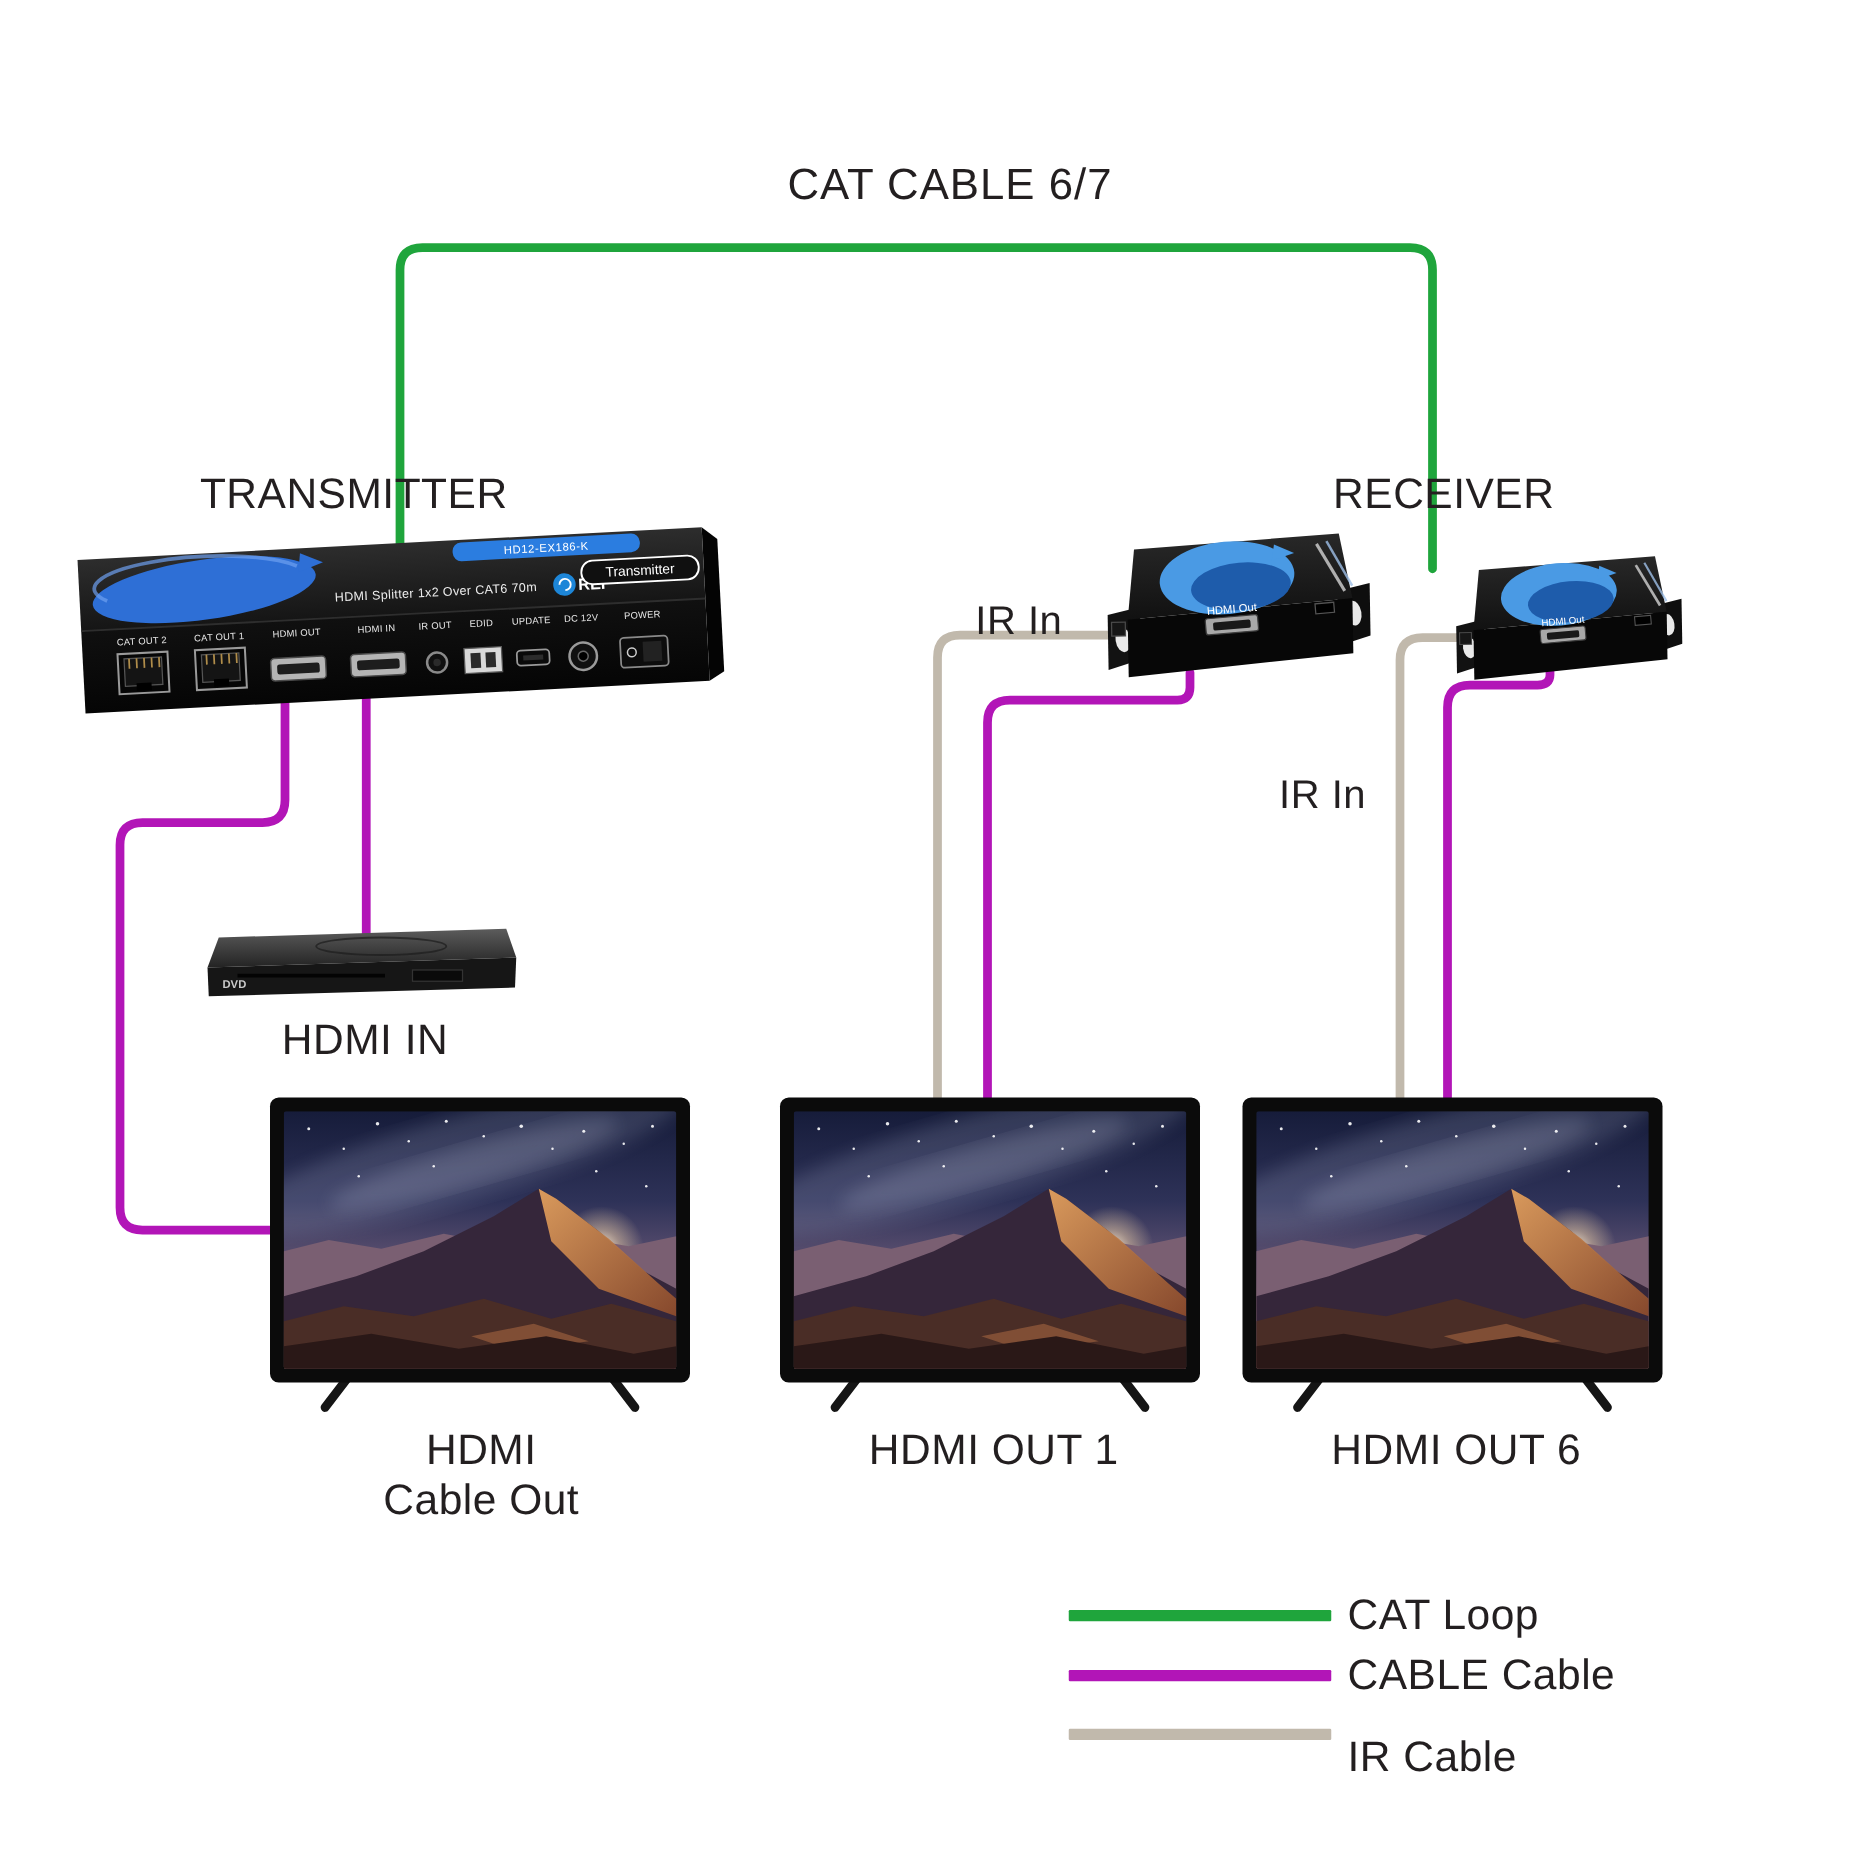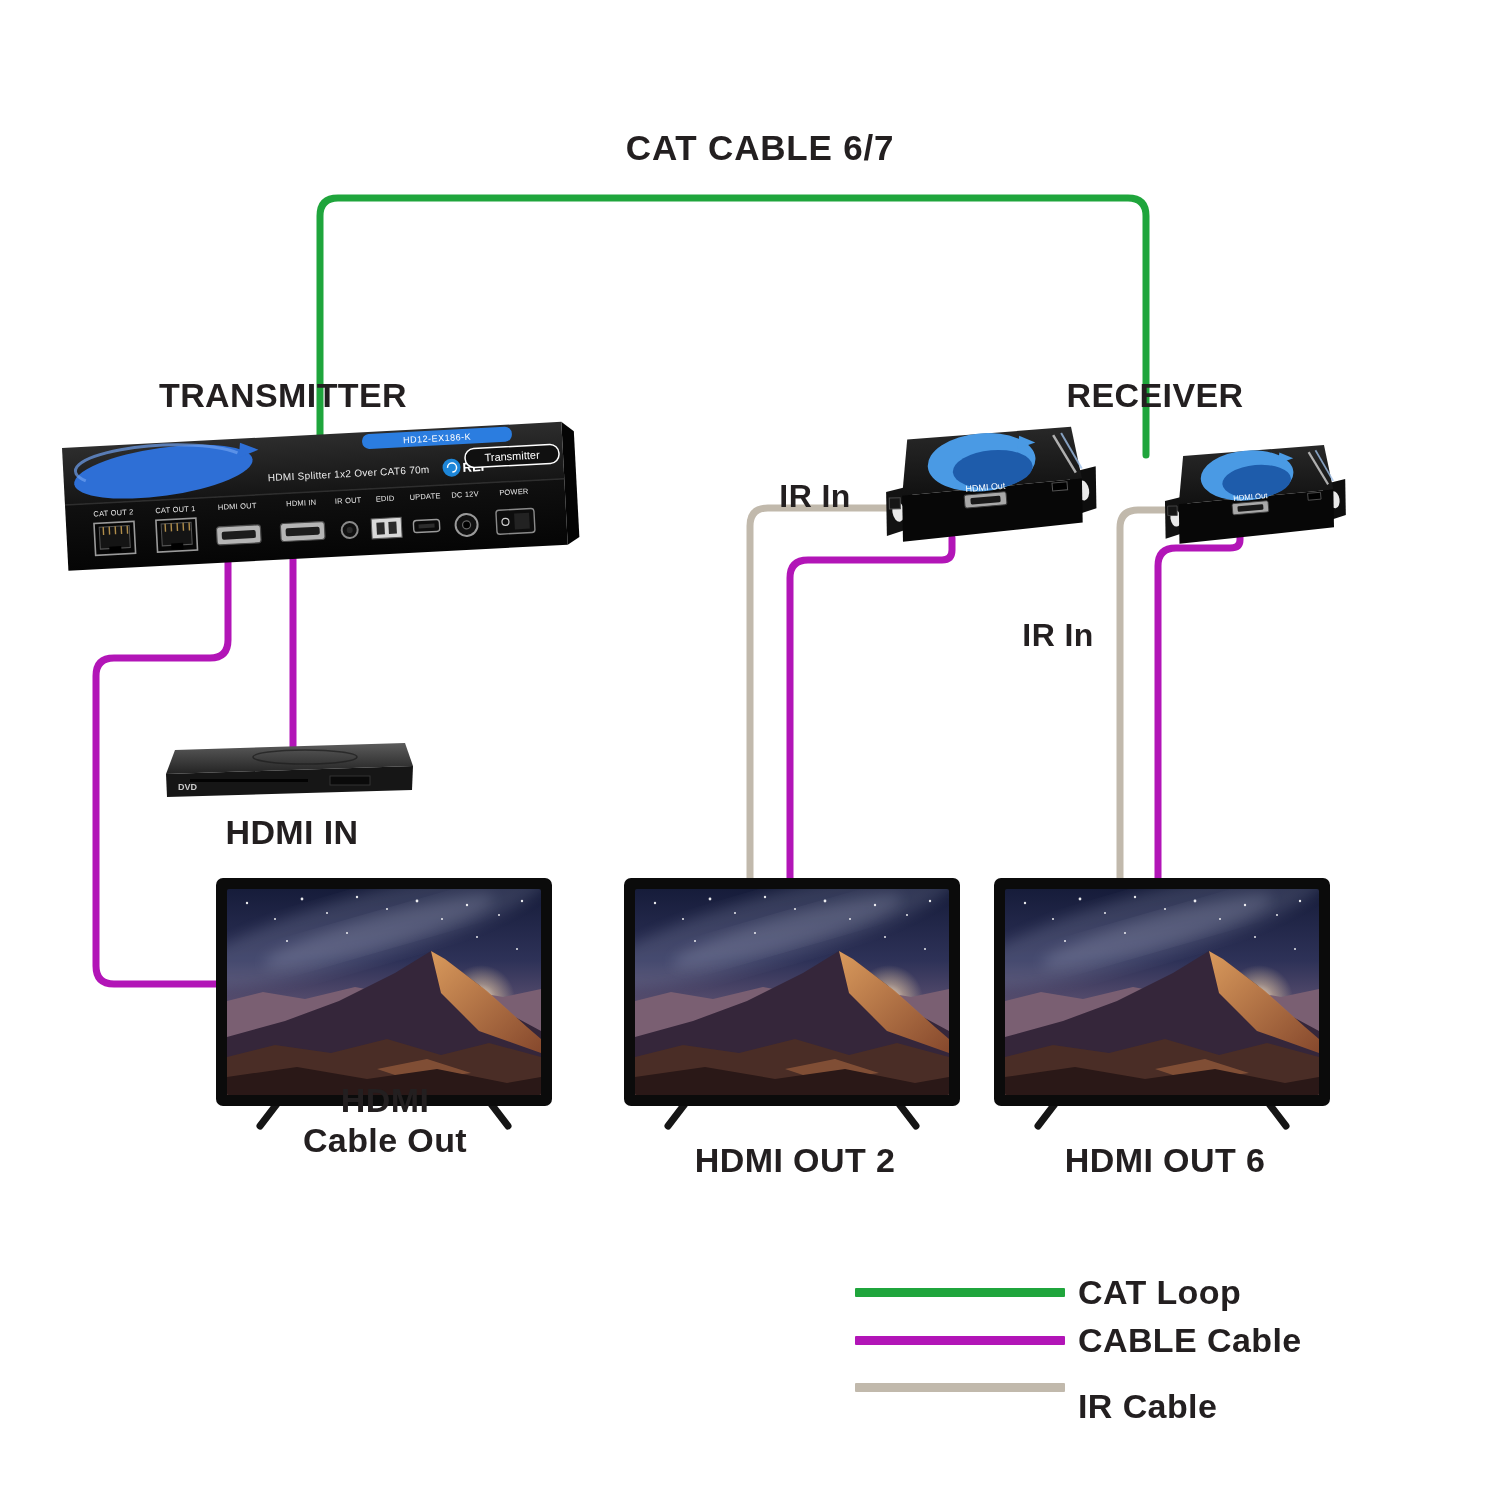--- a/index.html
+++ b/index.html
@@ -1,18 +1,18 @@
 <!DOCTYPE html>
 <html><head>
 <meta charset="utf-8">
 <style>
   html,body{margin:0;padding:0;background:#fff;}
   .stage{position:relative;width:1500px;height:1500px;background:#ffffff;overflow:hidden;
          font-family:"Liberation Sans",sans-serif;}
-  .lbl{position:absolute;color:#231f20;font-size:34px;font-weight:700;letter-spacing:.4px;
+  .lbl{position:absolute;color:#231f20;font-size:34px;font-weight:400;letter-spacing:.4px;
        white-space:nowrap;line-height:40px;}
   .center{transform:translateX(-50%);text-align:center;}
   .title{font-size:35px;letter-spacing:.8px;}
   svg.diagram{position:absolute;left:0;top:0;}
   svg text{font-family:"Liberation Sans",sans-serif;}
 </style>
 </head>
 <body>
 
 <div class="stage">
@@ -245,26 +245,26 @@
   <div class="lbl center" style="left:283px;top:375px;">TRANSMITTER</div>
 
   <div class="lbl center" style="left:1155px;top:375px;">RECEIVER</div>
 
   <div class="lbl center" style="left:815px;top:476px;font-size:32px;">IR In</div>
 
   <div class="lbl center" style="left:1058px;top:615px;font-size:32px;">IR In</div>
 
   <div class="lbl center" style="left:292px;top:812px;">HDMI IN</div>
 
-  <div class="lbl center" style="left:385px;top:1080px;">
+  <div class="lbl center" style="left:385px;top:1140px;">
     <div>HDMI</div>
     <div>Cable Out</div>
   </div>
 
-  <div class="lbl center" style="left:795px;top:1140px;">HDMI OUT 2</div>
+  <div class="lbl center" style="left:795px;top:1140px;">HDMI OUT 1</div>
 
   <div class="lbl center" style="left:1165px;top:1140px;">HDMI OUT 6</div>
 
   <div class="lbl" style="left:1078px;top:1272px;">CAT Loop</div>
   <div class="lbl" style="left:1078px;top:1320px;">CABLE Cable</div>
   <div class="lbl" style="left:1078px;top:1367px;margin-top:19px;">IR Cable</div>
 
 </div>
 
 </body></html>

